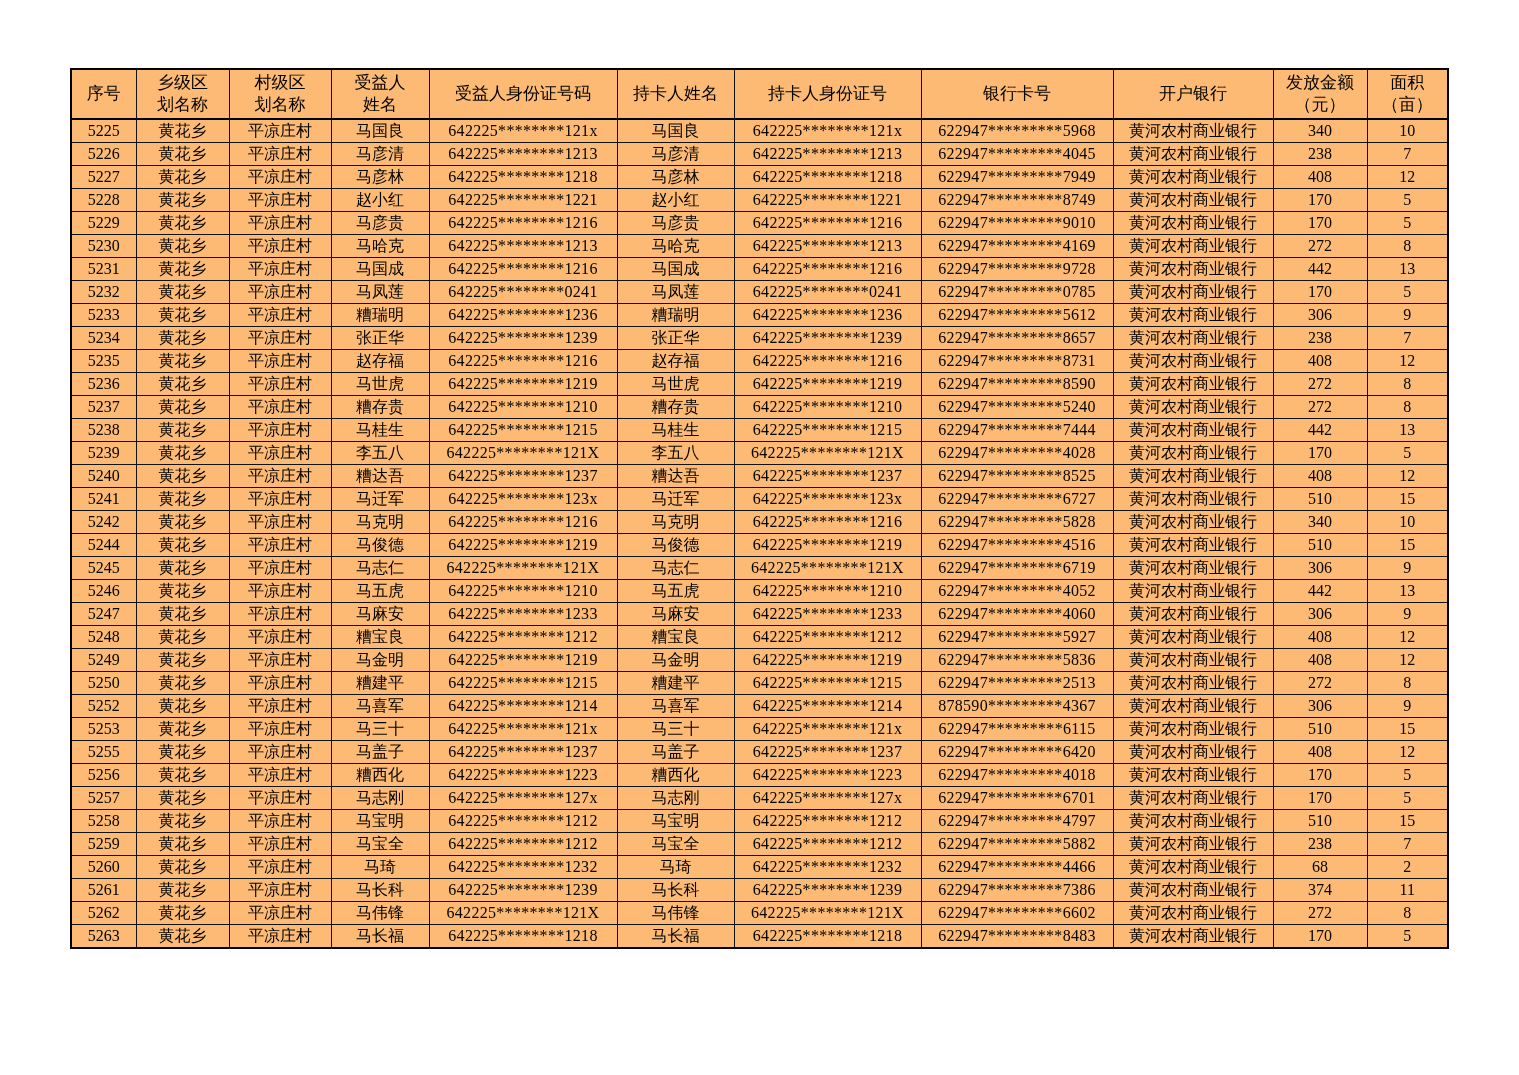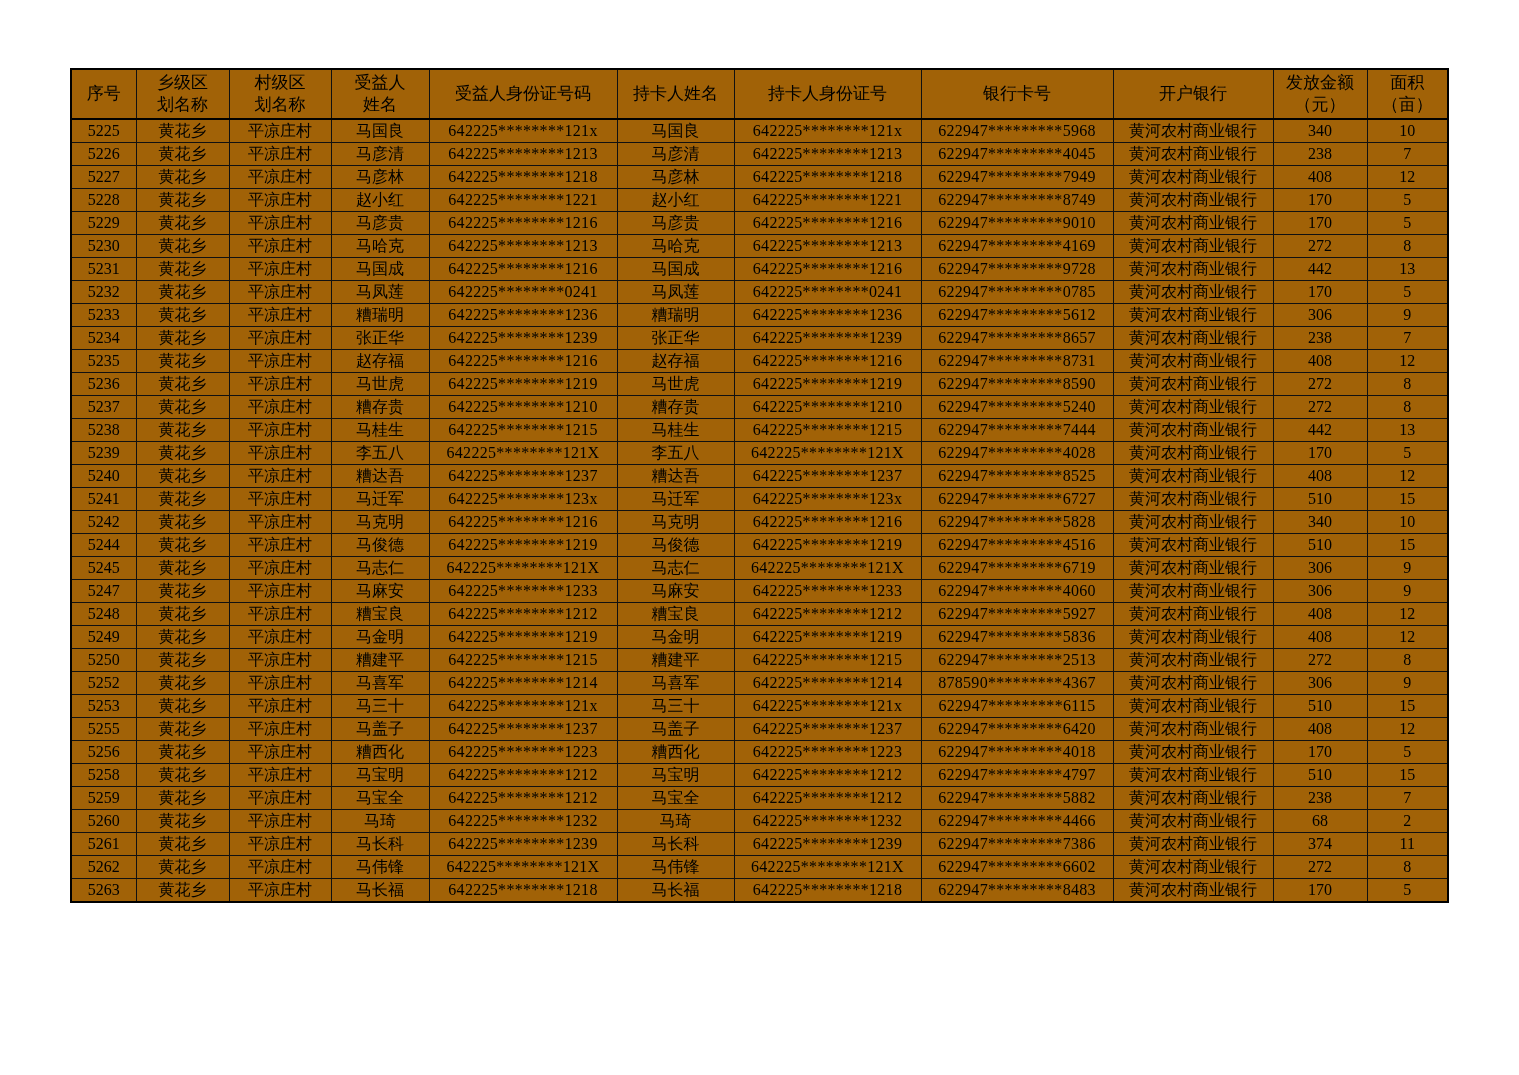--- a/index.html
+++ b/index.html
@@ -14,21 +14,21 @@
     position: absolute;
     left: 70px;
     top: 68px;
   }
   table.grid {
     border-collapse: collapse;
     table-layout: fixed;
     width: 1377px;
     font-family: "Liberation Serif", "DejaVu Serif", serif;
     color: #000;
-    background: #a16207;
+    background: #fdba74;
   }
   table.grid, table.grid th, table.grid td {
     border: 1px solid #111;
   }
   table.grid {
     border: 2px solid #000;
   }
   table.grid thead th {
     border-bottom: 2px solid #000;
     height: 48px;
@@ -349,20 +349,33 @@
           <td>马志仁</td>
           <td class="num">642225********121X</td>
           <td>马志仁</td>
           <td class="num">642225********121X</td>
           <td class="num">622947*********6719</td>
           <td>黄河农村商业银行</td>
           <td>306</td>
           <td>9</td>
         </tr>
         <tr>
+          <td>5246</td>
+          <td>黄花乡</td>
+          <td>平凉庄村</td>
+          <td>马五虎</td>
+          <td class="num">642225********1210</td>
+          <td>马五虎</td>
+          <td class="num">642225********1210</td>
+          <td class="num">622947*********4052</td>
+          <td>黄河农村商业银行</td>
+          <td>442</td>
+          <td>13</td>
+        </tr>
+        <tr>
           <td>5247</td>
           <td>黄花乡</td>
           <td>平凉庄村</td>
           <td>马麻安</td>
           <td class="num">642225********1233</td>
           <td>马麻安</td>
           <td class="num">642225********1233</td>
           <td class="num">622947*********4060</td>
           <td>黄河农村商业银行</td>
           <td>306</td>
@@ -453,20 +466,33 @@
           <td>糟西化</td>
           <td class="num">642225********1223</td>
           <td>糟西化</td>
           <td class="num">642225********1223</td>
           <td class="num">622947*********4018</td>
           <td>黄河农村商业银行</td>
           <td>170</td>
           <td>5</td>
         </tr>
         <tr>
+          <td>5257</td>
+          <td>黄花乡</td>
+          <td>平凉庄村</td>
+          <td>马志刚</td>
+          <td class="num">642225********127x</td>
+          <td>马志刚</td>
+          <td class="num">642225********127x</td>
+          <td class="num">622947*********6701</td>
+          <td>黄河农村商业银行</td>
+          <td>170</td>
+          <td>5</td>
+        </tr>
+        <tr>
           <td>5258</td>
           <td>黄花乡</td>
           <td>平凉庄村</td>
           <td>马宝明</td>
           <td class="num">642225********1212</td>
           <td>马宝明</td>
           <td class="num">642225********1212</td>
           <td class="num">622947*********4797</td>
           <td>黄河农村商业银行</td>
           <td>510</td>

